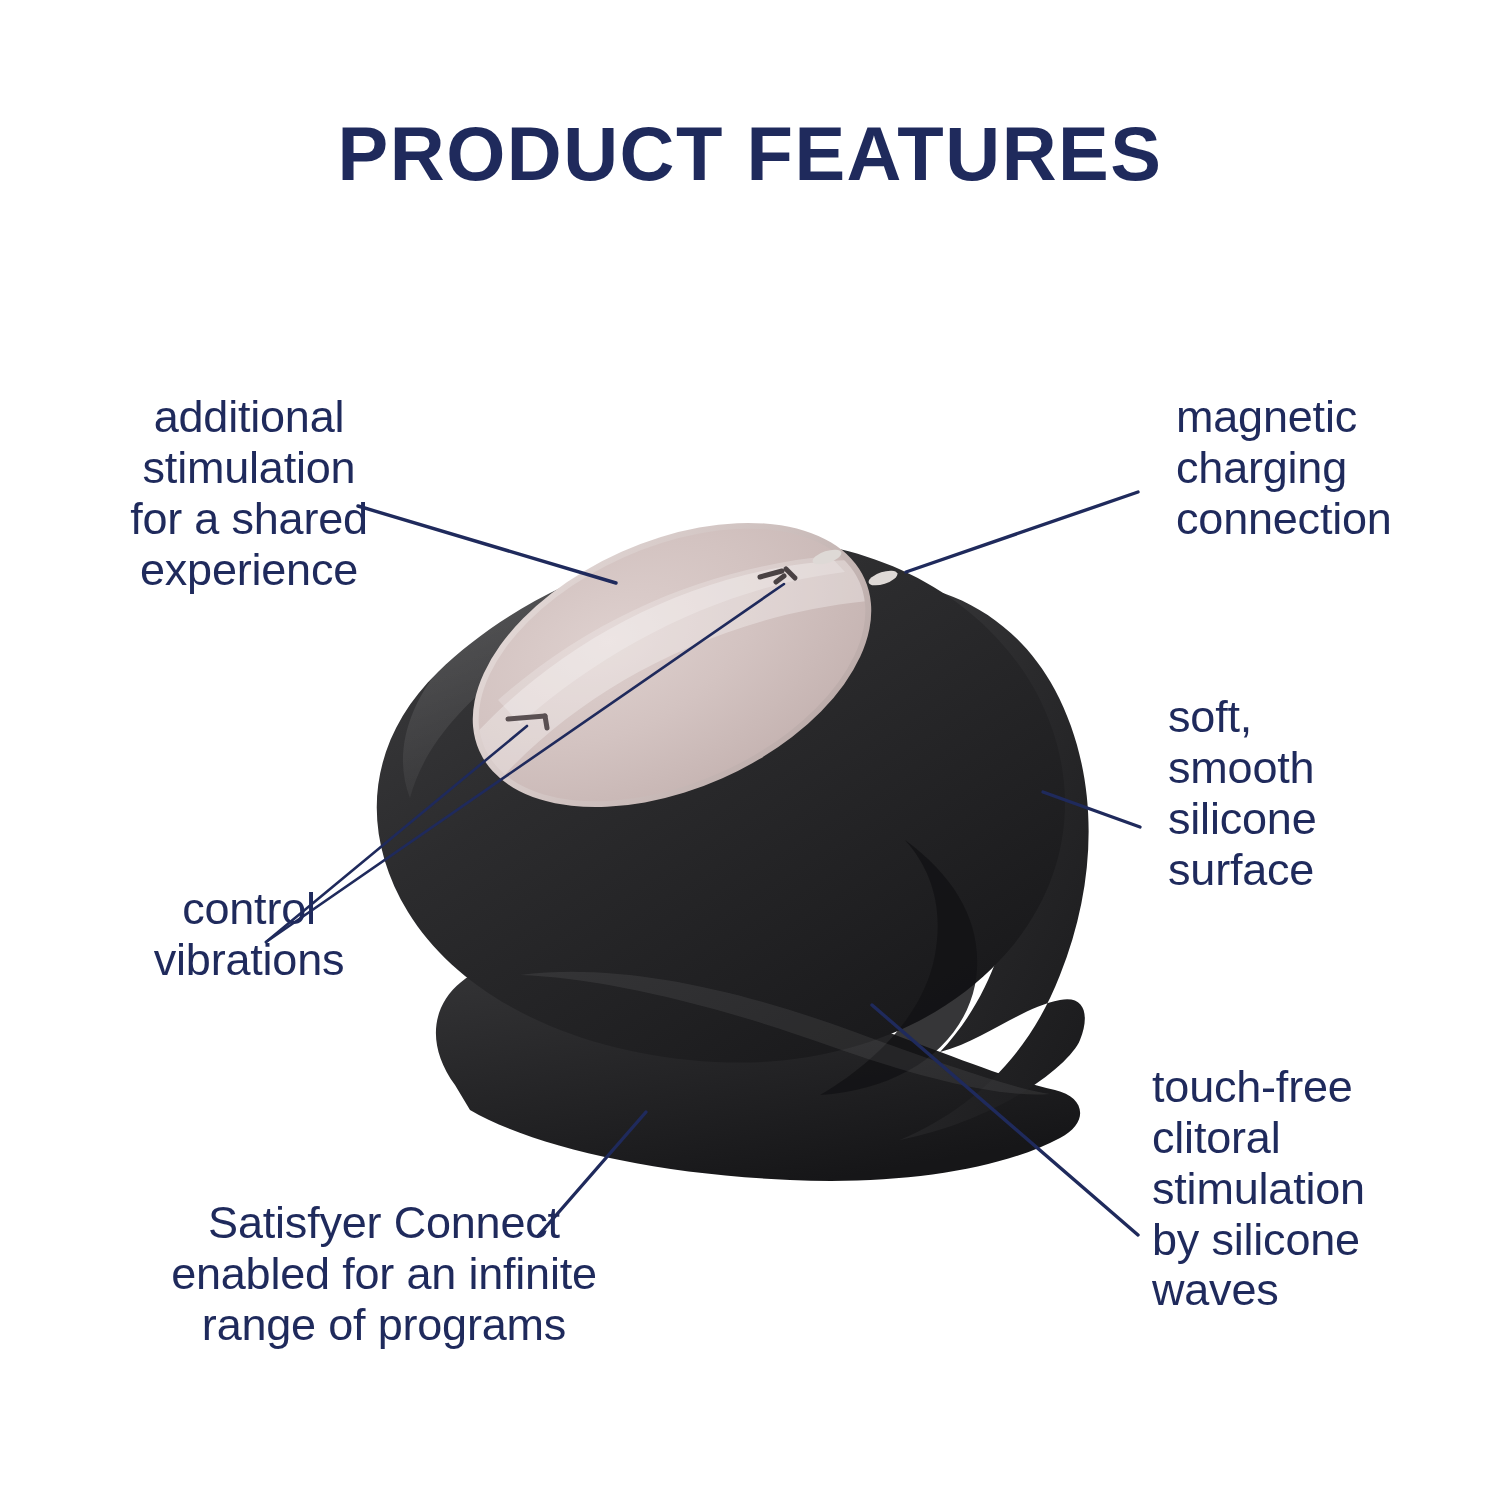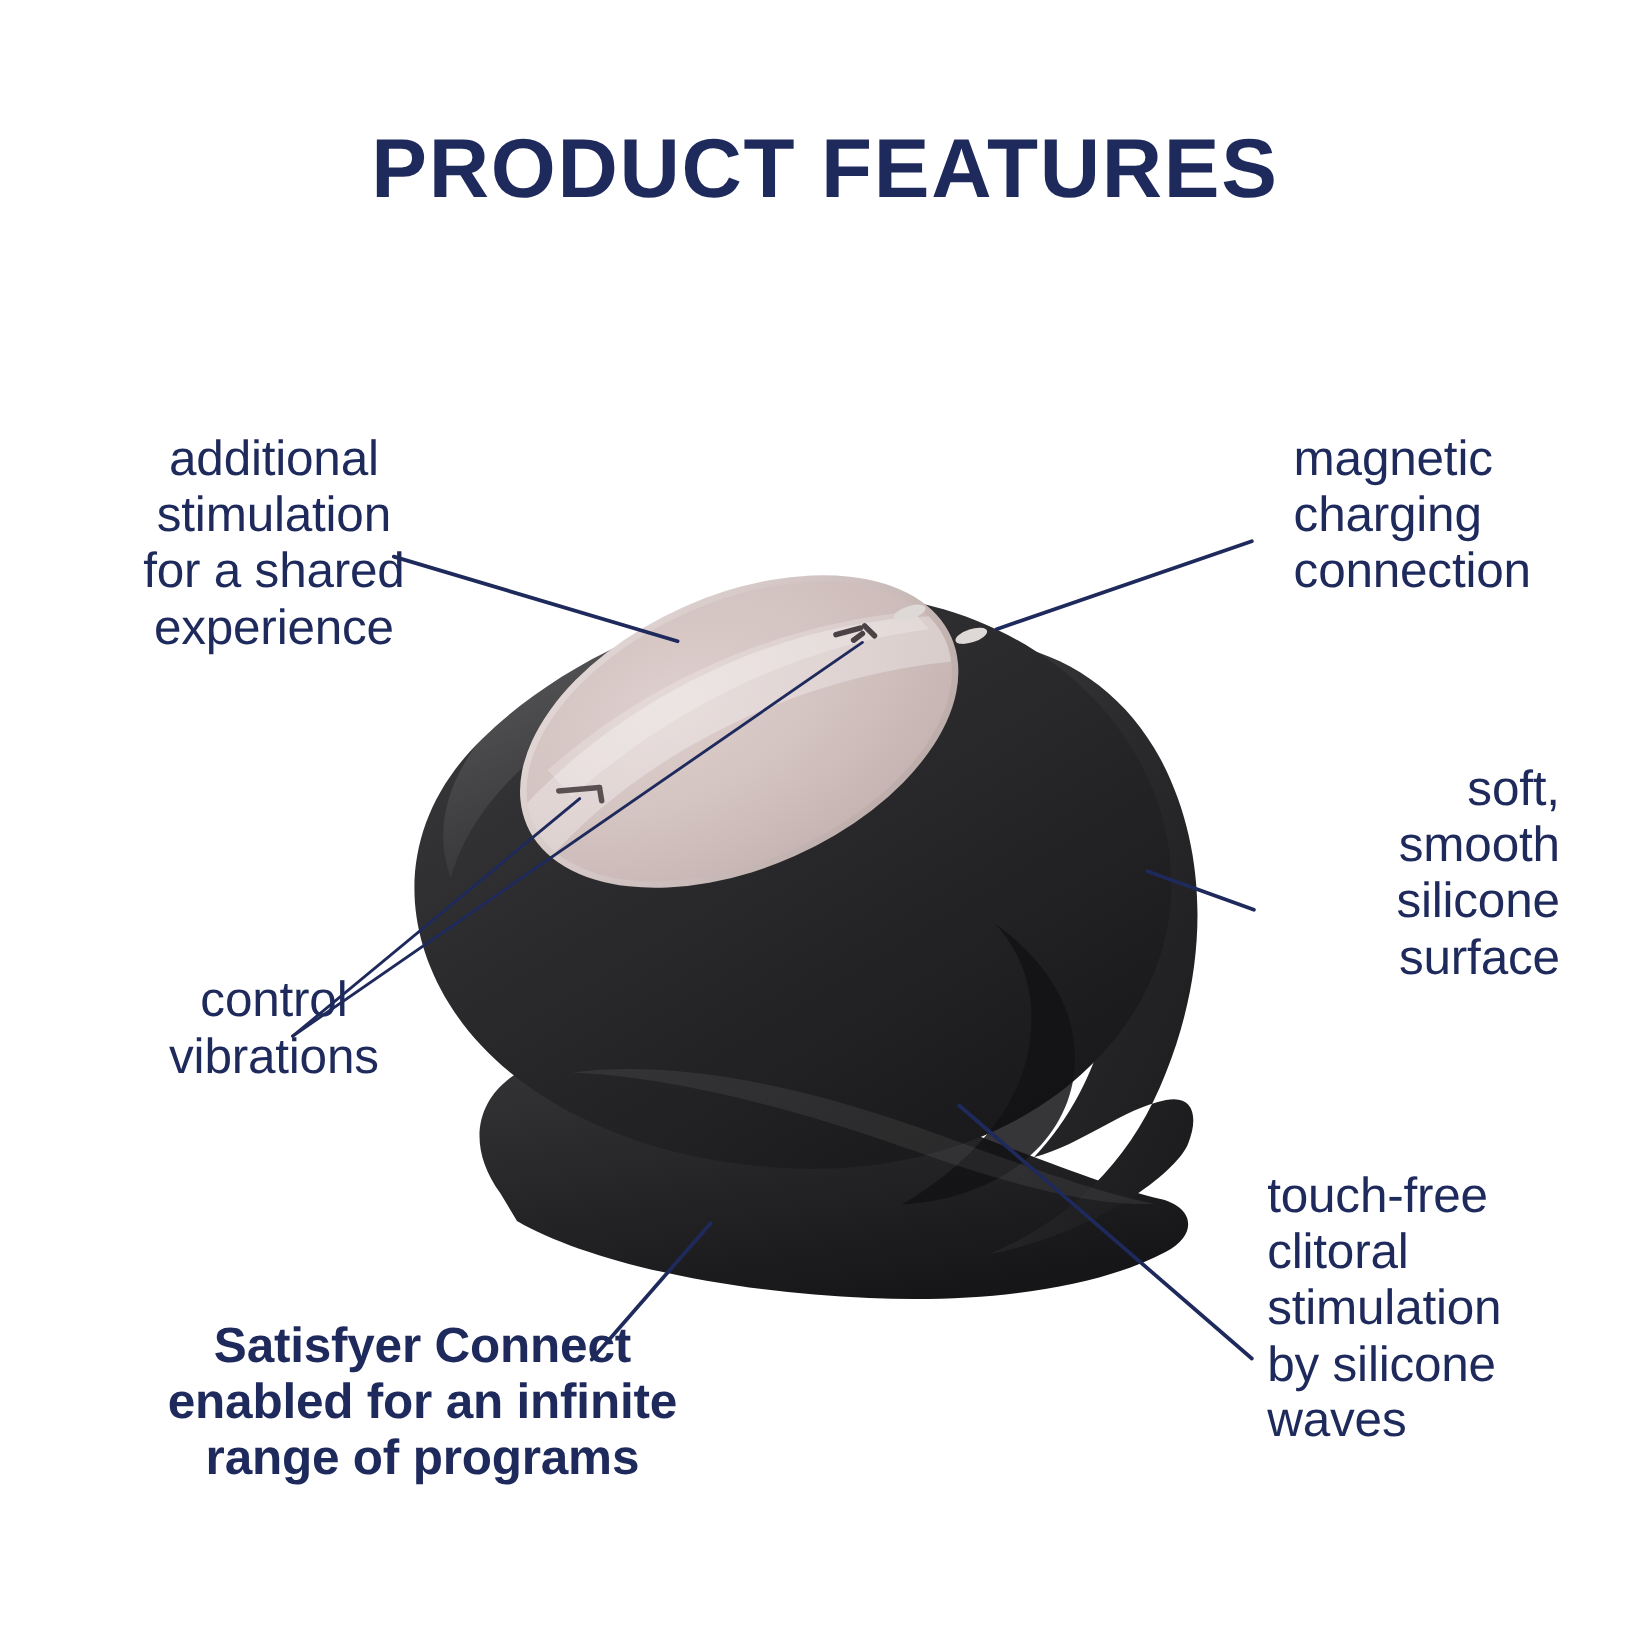--- a/index.html
+++ b/index.html
@@ -39,23 +39,23 @@
     line-height:1.13;
     font-weight:400;
     white-space:pre-line;
     letter-spacing:-0.2px;
   }
   .label.left  { text-align:center; }
   .label.right { text-align:left; }
 
   #label-additional   { left:84px;  top:392px; width:330px; }
   #label-control      { left:84px;  top:884px; width:330px; }
-  #label-connect      { left:84px;  top:1198px; width:600px;font-weight:bold; }
+  #label-connect      { left:84px;  top:1198px; width:600px; }
   #label-magnetic     { left:1152px; top:392px; width:330px;margin-left:24px; }
-  #label-soft         { left:1088px; top:692px; width:330px;text-align:right; }
+  #label-soft         { left:1168px; top:692px; width:330px; }
   #label-touchfree    { left:1152px; top:1062px; width:340px; }
 
   
   #art {
     position:absolute;
     left:0; top:0;
     width:1500px; height:1500px;
     pointer-events:none;
   }
 </style>

